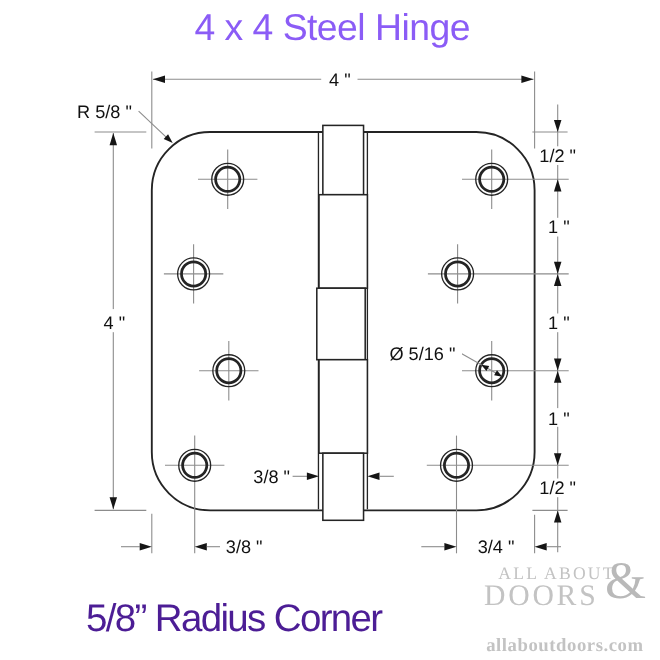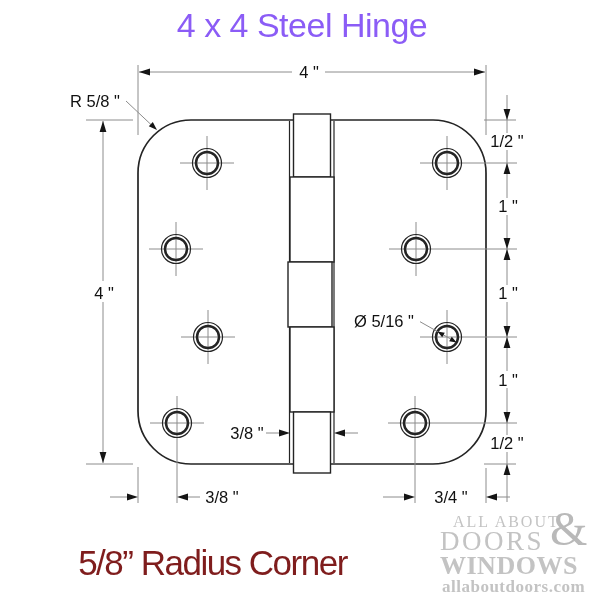--- a/index.html
+++ b/index.html
@@ -6,21 +6,21 @@
   body{
     width:600px;height:600px;position:relative;background:#ffffff;
     font-family:"Liberation Sans",sans-serif;overflow:hidden;
   }
   .title{
     position:absolute;left:152px;top:6px;width:300px;text-align:center;
     font-size:34px;letter-spacing:-0.5px;color:#8b5cf6;white-space:nowrap;
   }
   .caption{
     position:absolute;left:40px;top:543px;width:345px;text-align:center;
-    font-size:35px;letter-spacing:-1.5px;color:#7f1d1d;white-space:nowrap;
+    font-size:35px;letter-spacing:-1.5px;color:#4c1d95;white-space:nowrap;
   }
   svg{position:absolute;left:0;top:0;}
   svg text{font-family:"Liberation Sans",sans-serif;font-size:16.5px;fill:#111;}
   .logo{
     position:absolute;left:440px;top:511px;width:155px;height:88px;
     font-family:"Liberation Serif",serif;color:#c3c3c3;
   }
   .logo span{position:absolute;white-space:nowrap;line-height:1;}
   .logo .l1{left:13px;top:3px;font-size:16px;letter-spacing:2px;}
   .logo .amp{left:110px;top:-6px;font-size:48px;color:#b9b9b9;}
@@ -186,15 +186,14 @@
     <text x="451" y="503" text-anchor="middle">3/4 "</text>
   </g>
 </svg>
 
 <div class="caption">5/8” Radius Corner</div>
 
 <div class="logo">
   <span class="l1">ALL ABOUT</span>
   <span class="amp">&amp;</span>
   <span class="l2">DOORS</span>
-  <span class="l3">WINDOWS</span>
   <span class="l4">allaboutdoors.com</span>
 </div>
 
 </body></html>

